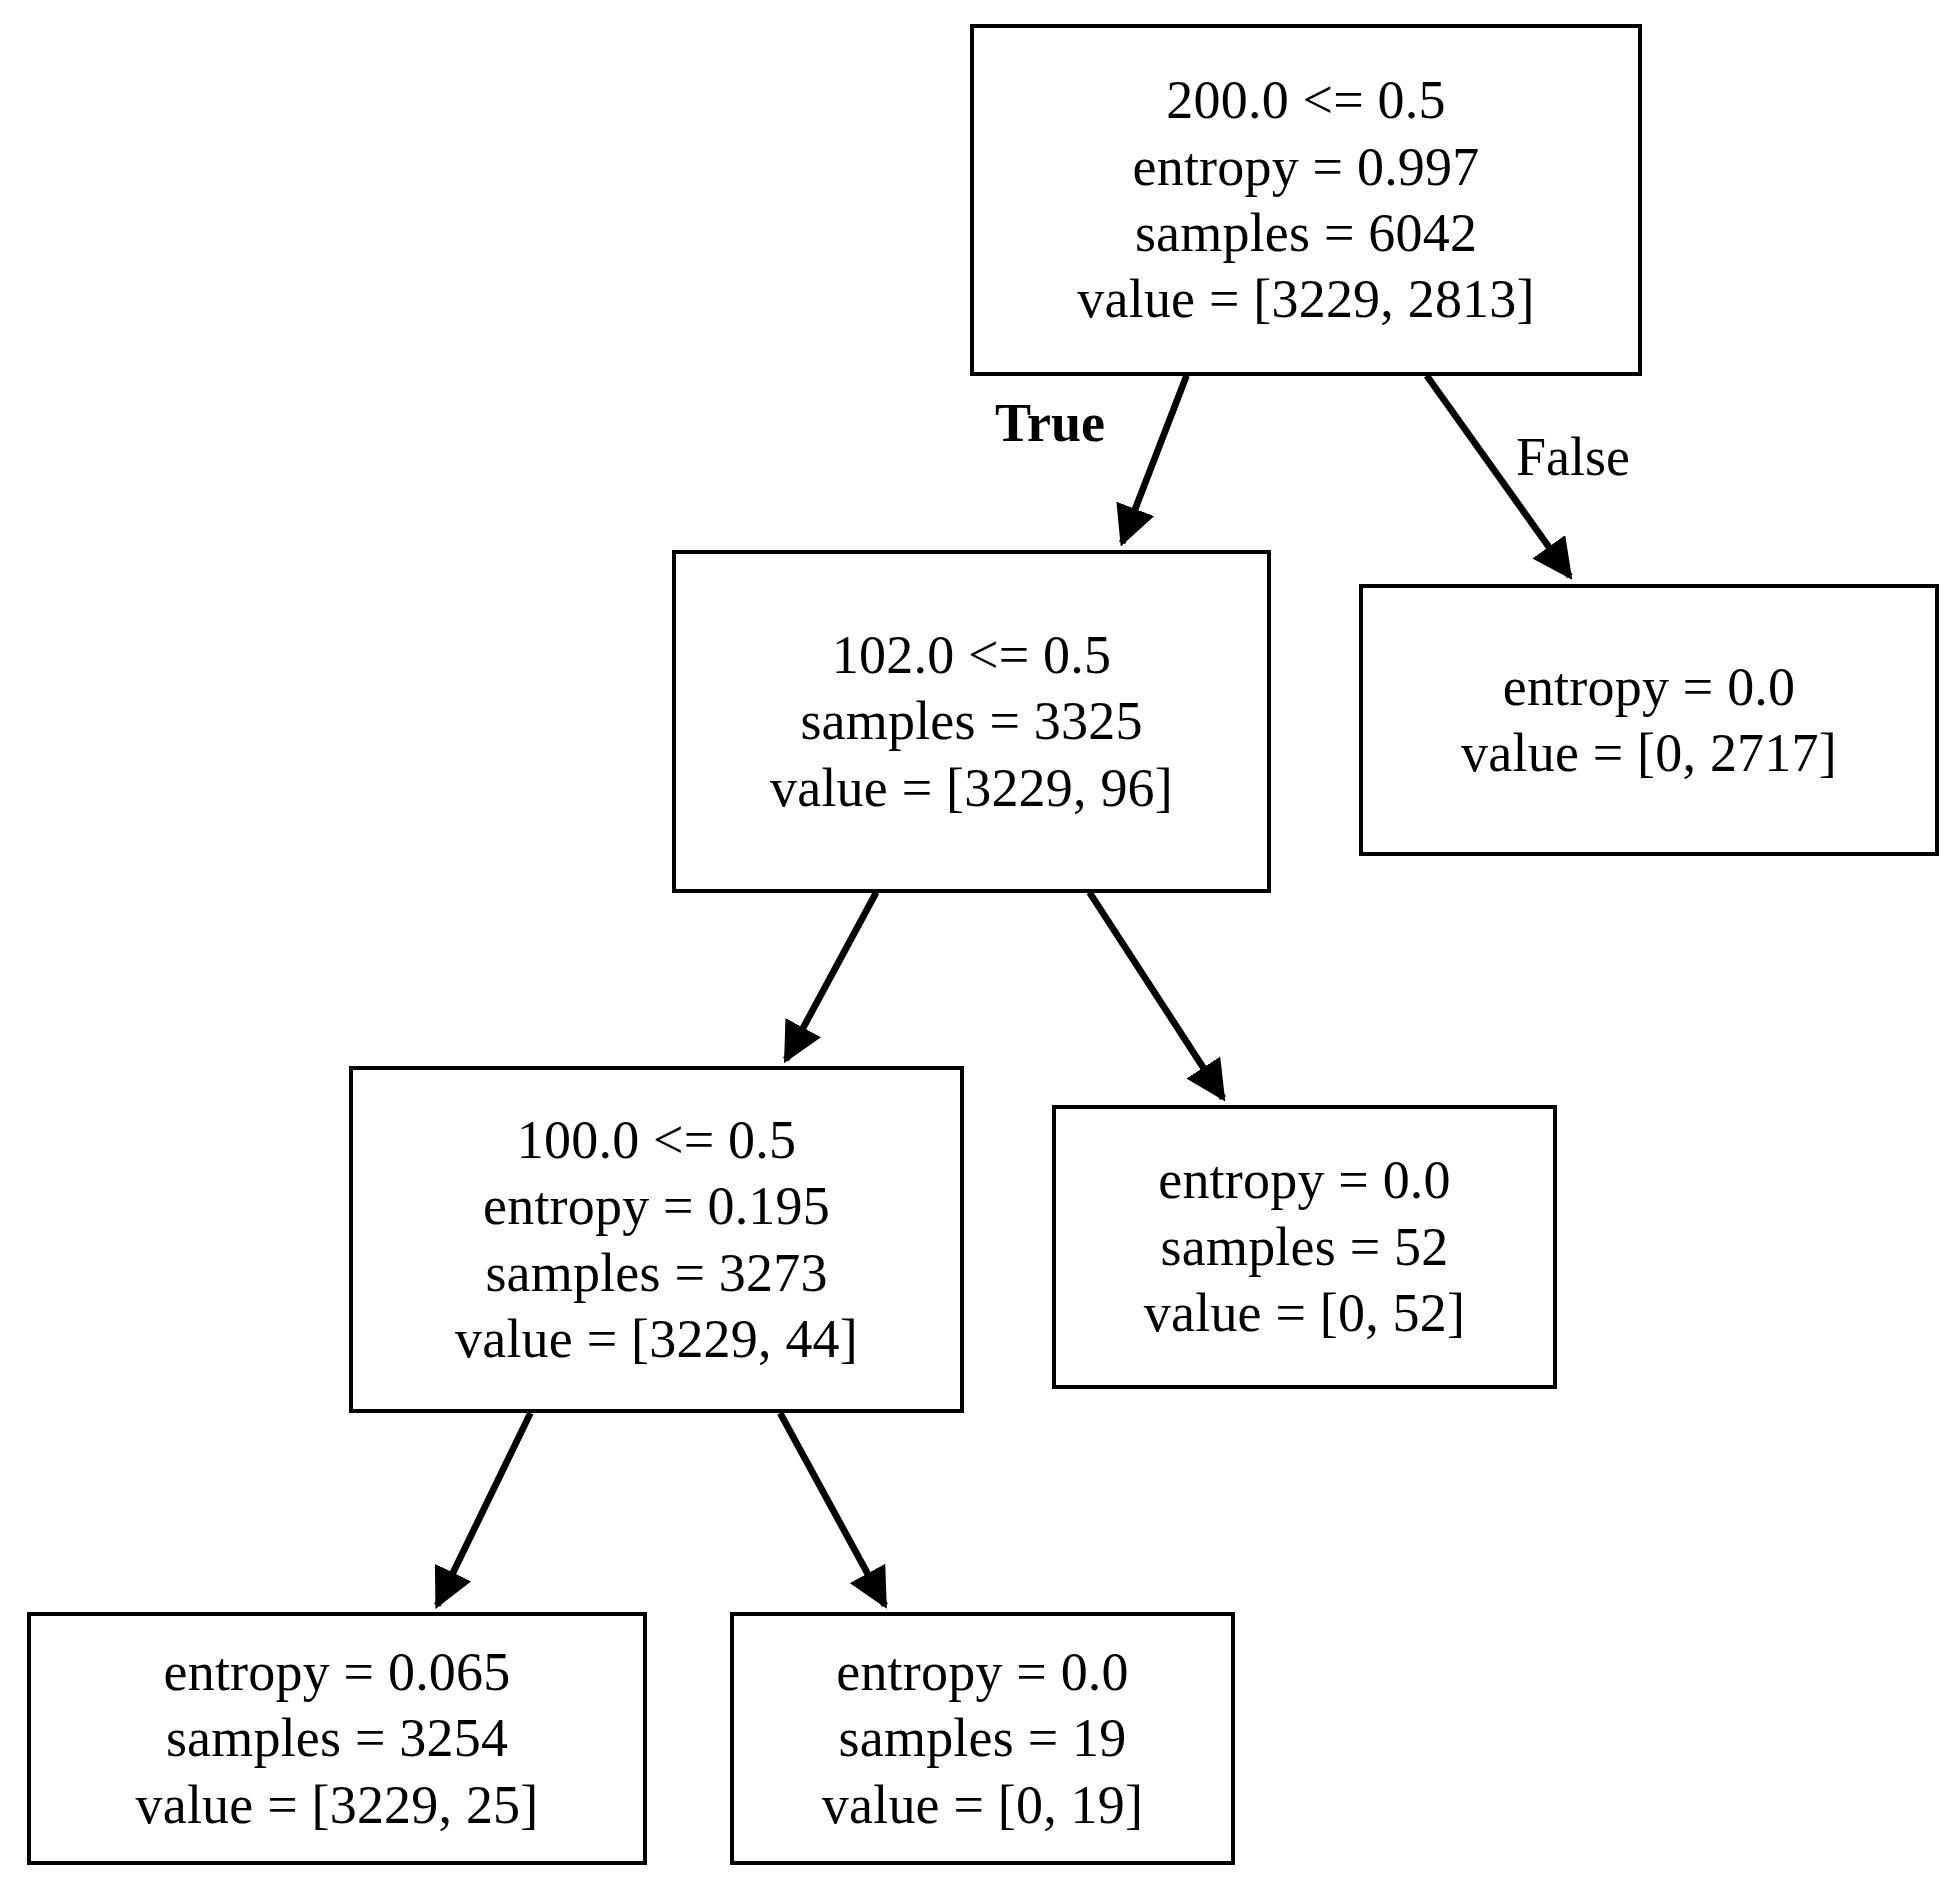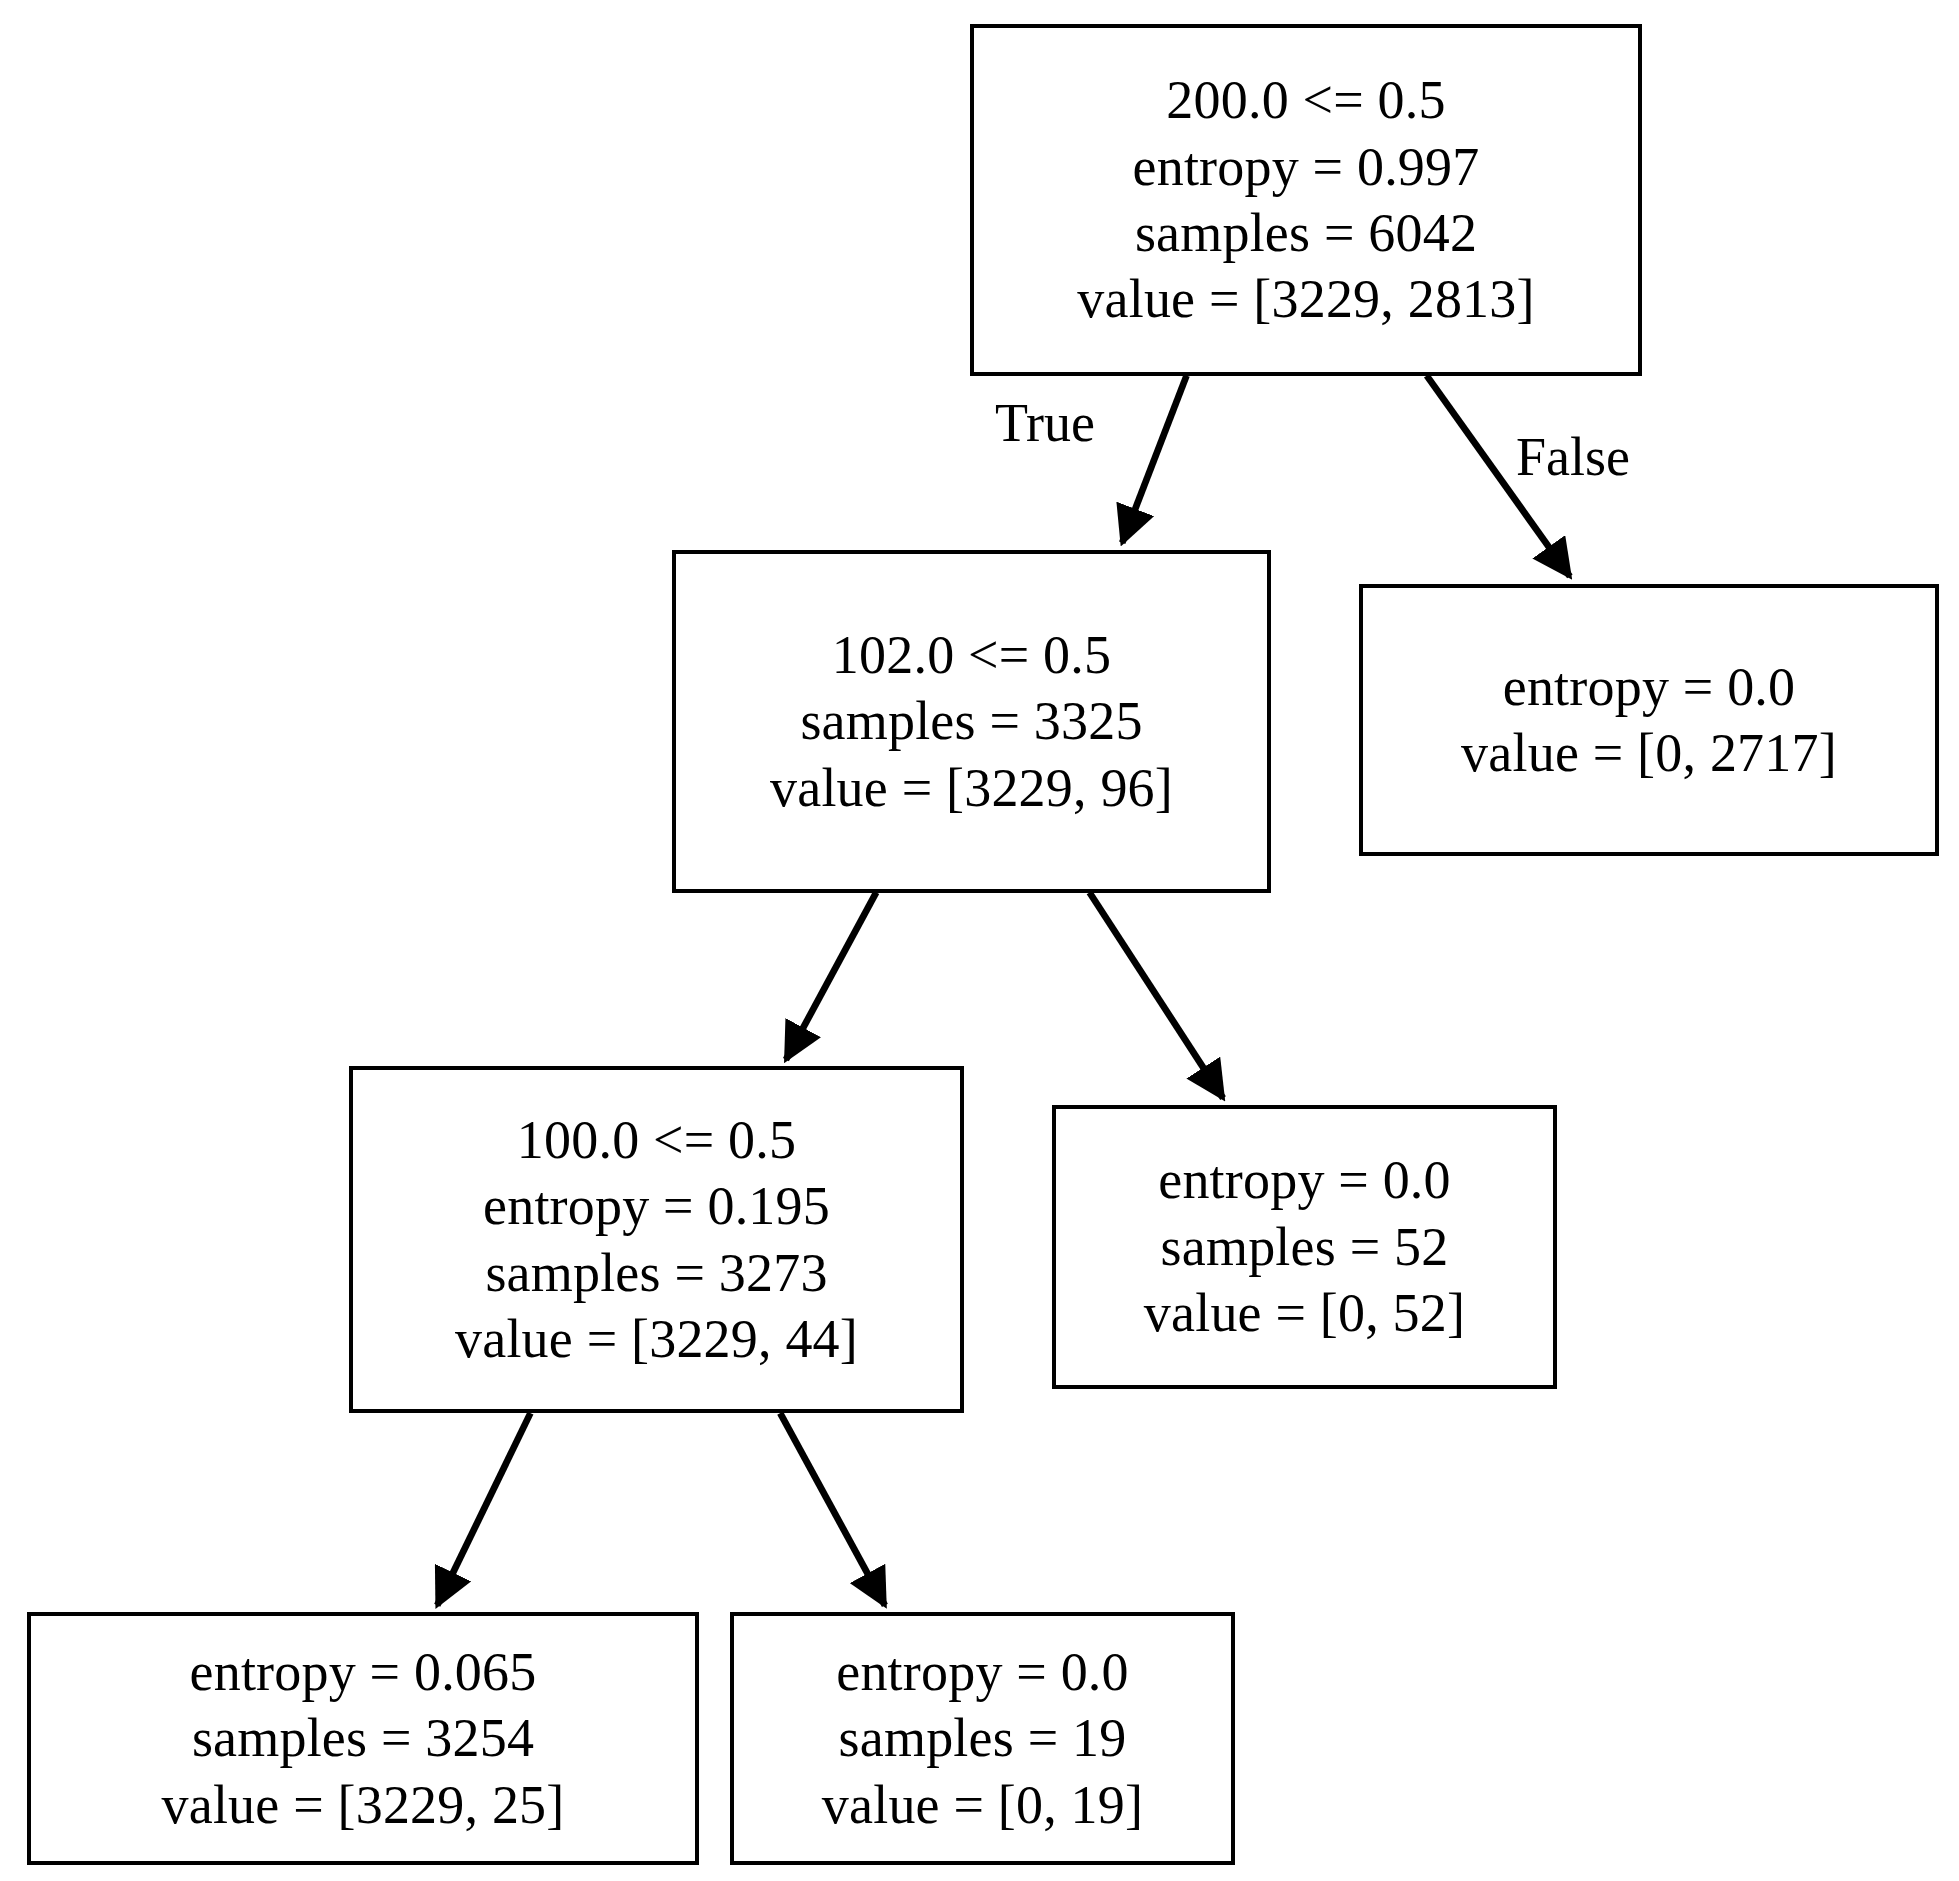--- a/index.html
+++ b/index.html
@@ -42,31 +42,31 @@
     font-size: 54px;
     line-height: 1.23;
     letter-spacing: 0.2px;
   }
   
   #node-root      { left: 970px; top: 24px;   width: 672px; height: 352px; }
   #node-l1-left   { left: 672px;  top: 550px;  width: 599px; height: 343px; }
   #node-l1-right  { left: 1359px; top: 584px;  width: 580px; height: 272px; }
   #node-l2-left   { left: 349px;  top: 1066px; width: 615px; height: 347px; }
   #node-l2-right  { left: 1052px; top: 1105px; width: 505px; height: 284px; }
-  #node-l3-left   { left: 27px;   top: 1612px; width: 672px; height: 253px; }
+  #node-l3-left   { left: 27px;   top: 1612px; width: 620px; height: 253px; }
   #node-l3-right  { left: 730px;  top: 1612px; width: 505px; height: 253px; }
 
   .edge-label {
     position: absolute;
     font-size: 54px;
     line-height: 1;
     color: #000000;
     white-space: nowrap;
   }
-  #edge-label-true  { left: 995px; top: 396px; }
+  #edge-label-true  { left: 995px; top: 396px; font-weight: bold; }
   #edge-label-false { left: 1516px; top: 430px; }
 </style>
 </head>
 <body>
 
 <div id="canvas">
 
   <svg id="edges" viewBox="0 0 2040 1958" width="1960" height="1881" xmlns="http://www.w3.org/2000/svg">
     <defs>
       <marker id="arrow" viewBox="0 0 10 10" refX="9" refY="5" markerWidth="6" markerHeight="6" orient="auto-start-reverse">

